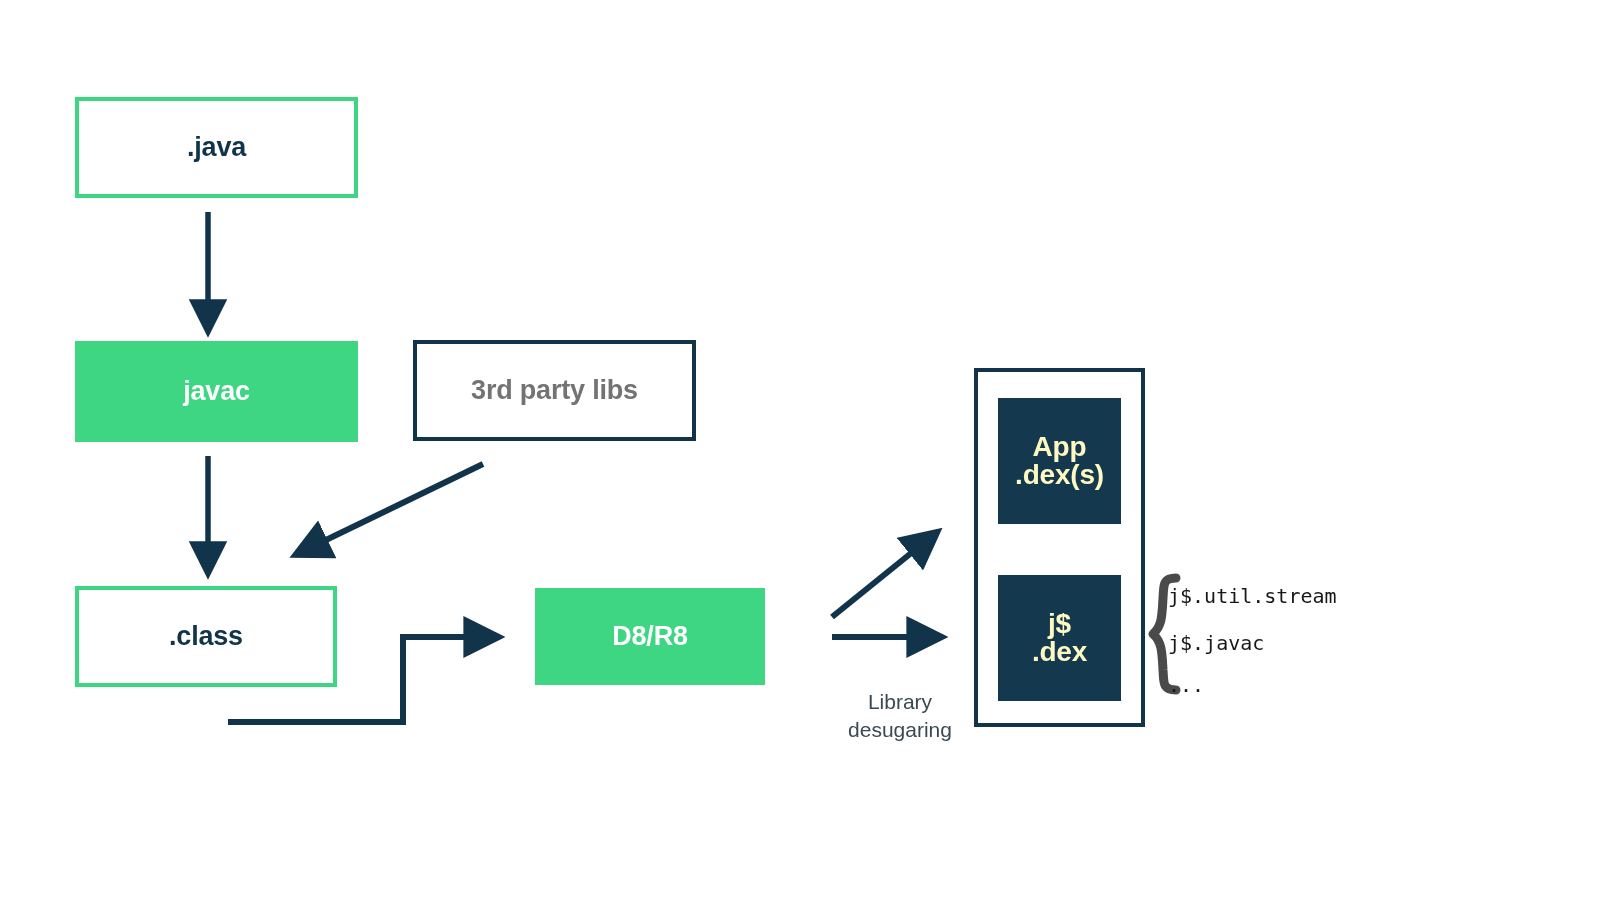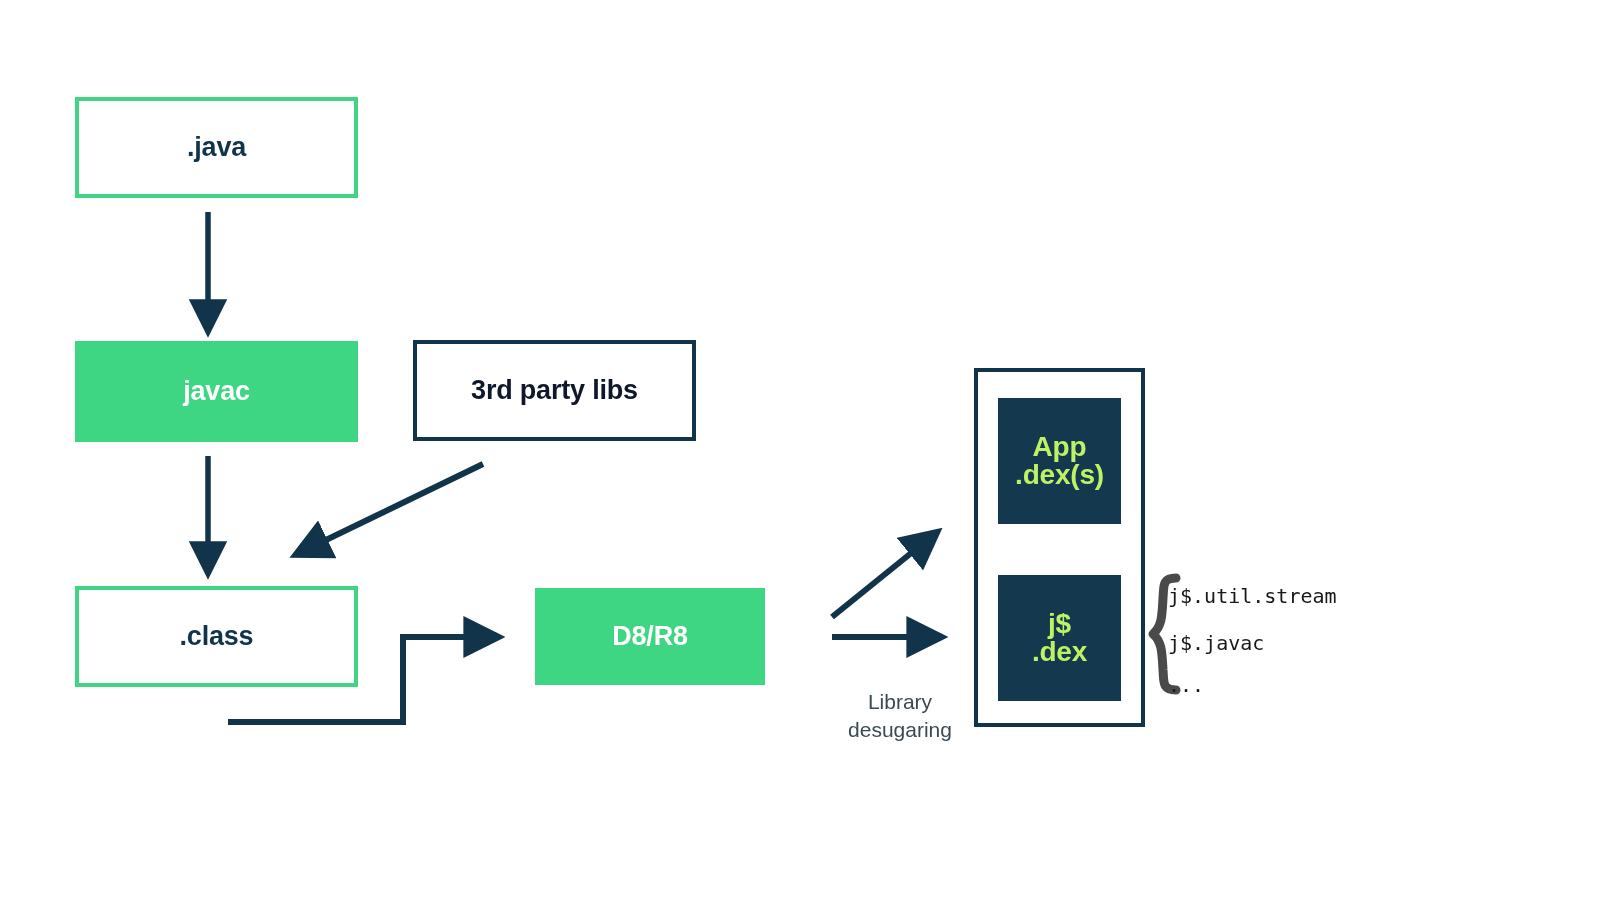--- a/index.html
+++ b/index.html
@@ -42,28 +42,28 @@
   .box-fill-green {
     background: #3fd683;
     border: none;
     color: #ffffff;
     font-size: 27px;
   }
   
   .box-outline-navy {
     border: 4px solid #12344a;
     background: #ffffff;
-    color: #0f172a;
+    color: #737373;
     font-size: 27px;
   }
   
   .box-fill-navy {
     background: #14384d;
     border: none;
-    color: #bef264;
+    color: #fef9c3;
     font-size: 28px;
     flex-direction: column;
     line-height: 1.0;
   }
   .box-fill-navy .line {
     display: block;
   }
   .box-fill-navy .line + .line {
   }
   
@@ -135,21 +135,21 @@
   </div>
 
   <div class="node box-fill-green" style="left:75px; top:341px; width:283px; height:101px;">
     <span>javac</span>
   </div>
 
   <div class="node box-outline-navy" style="left:413px; top:340px; width:283px; height:101px;">
     <span>3rd party libs</span>
   </div>
 
-  <div class="node box-outline-green" style="left:75px; top:586px; width:283px; height:101px;">
+  <div class="node box-outline-green" style="left:75px; top:586px; width:262px; height:101px;">
     <span>.class</span>
   </div>
 
   <div class="node box-fill-green" style="left:535px; top:588px; width:230px; height:97px;">
     <span>D8/R8</span>
   </div>
 
   <div class="apk-container" style="left:974px; top:368px; width:171px; height:359px;"></div>
 
   <div class="node box-fill-navy" style="left:998px; top:398px; width:123px; height:126px;">

